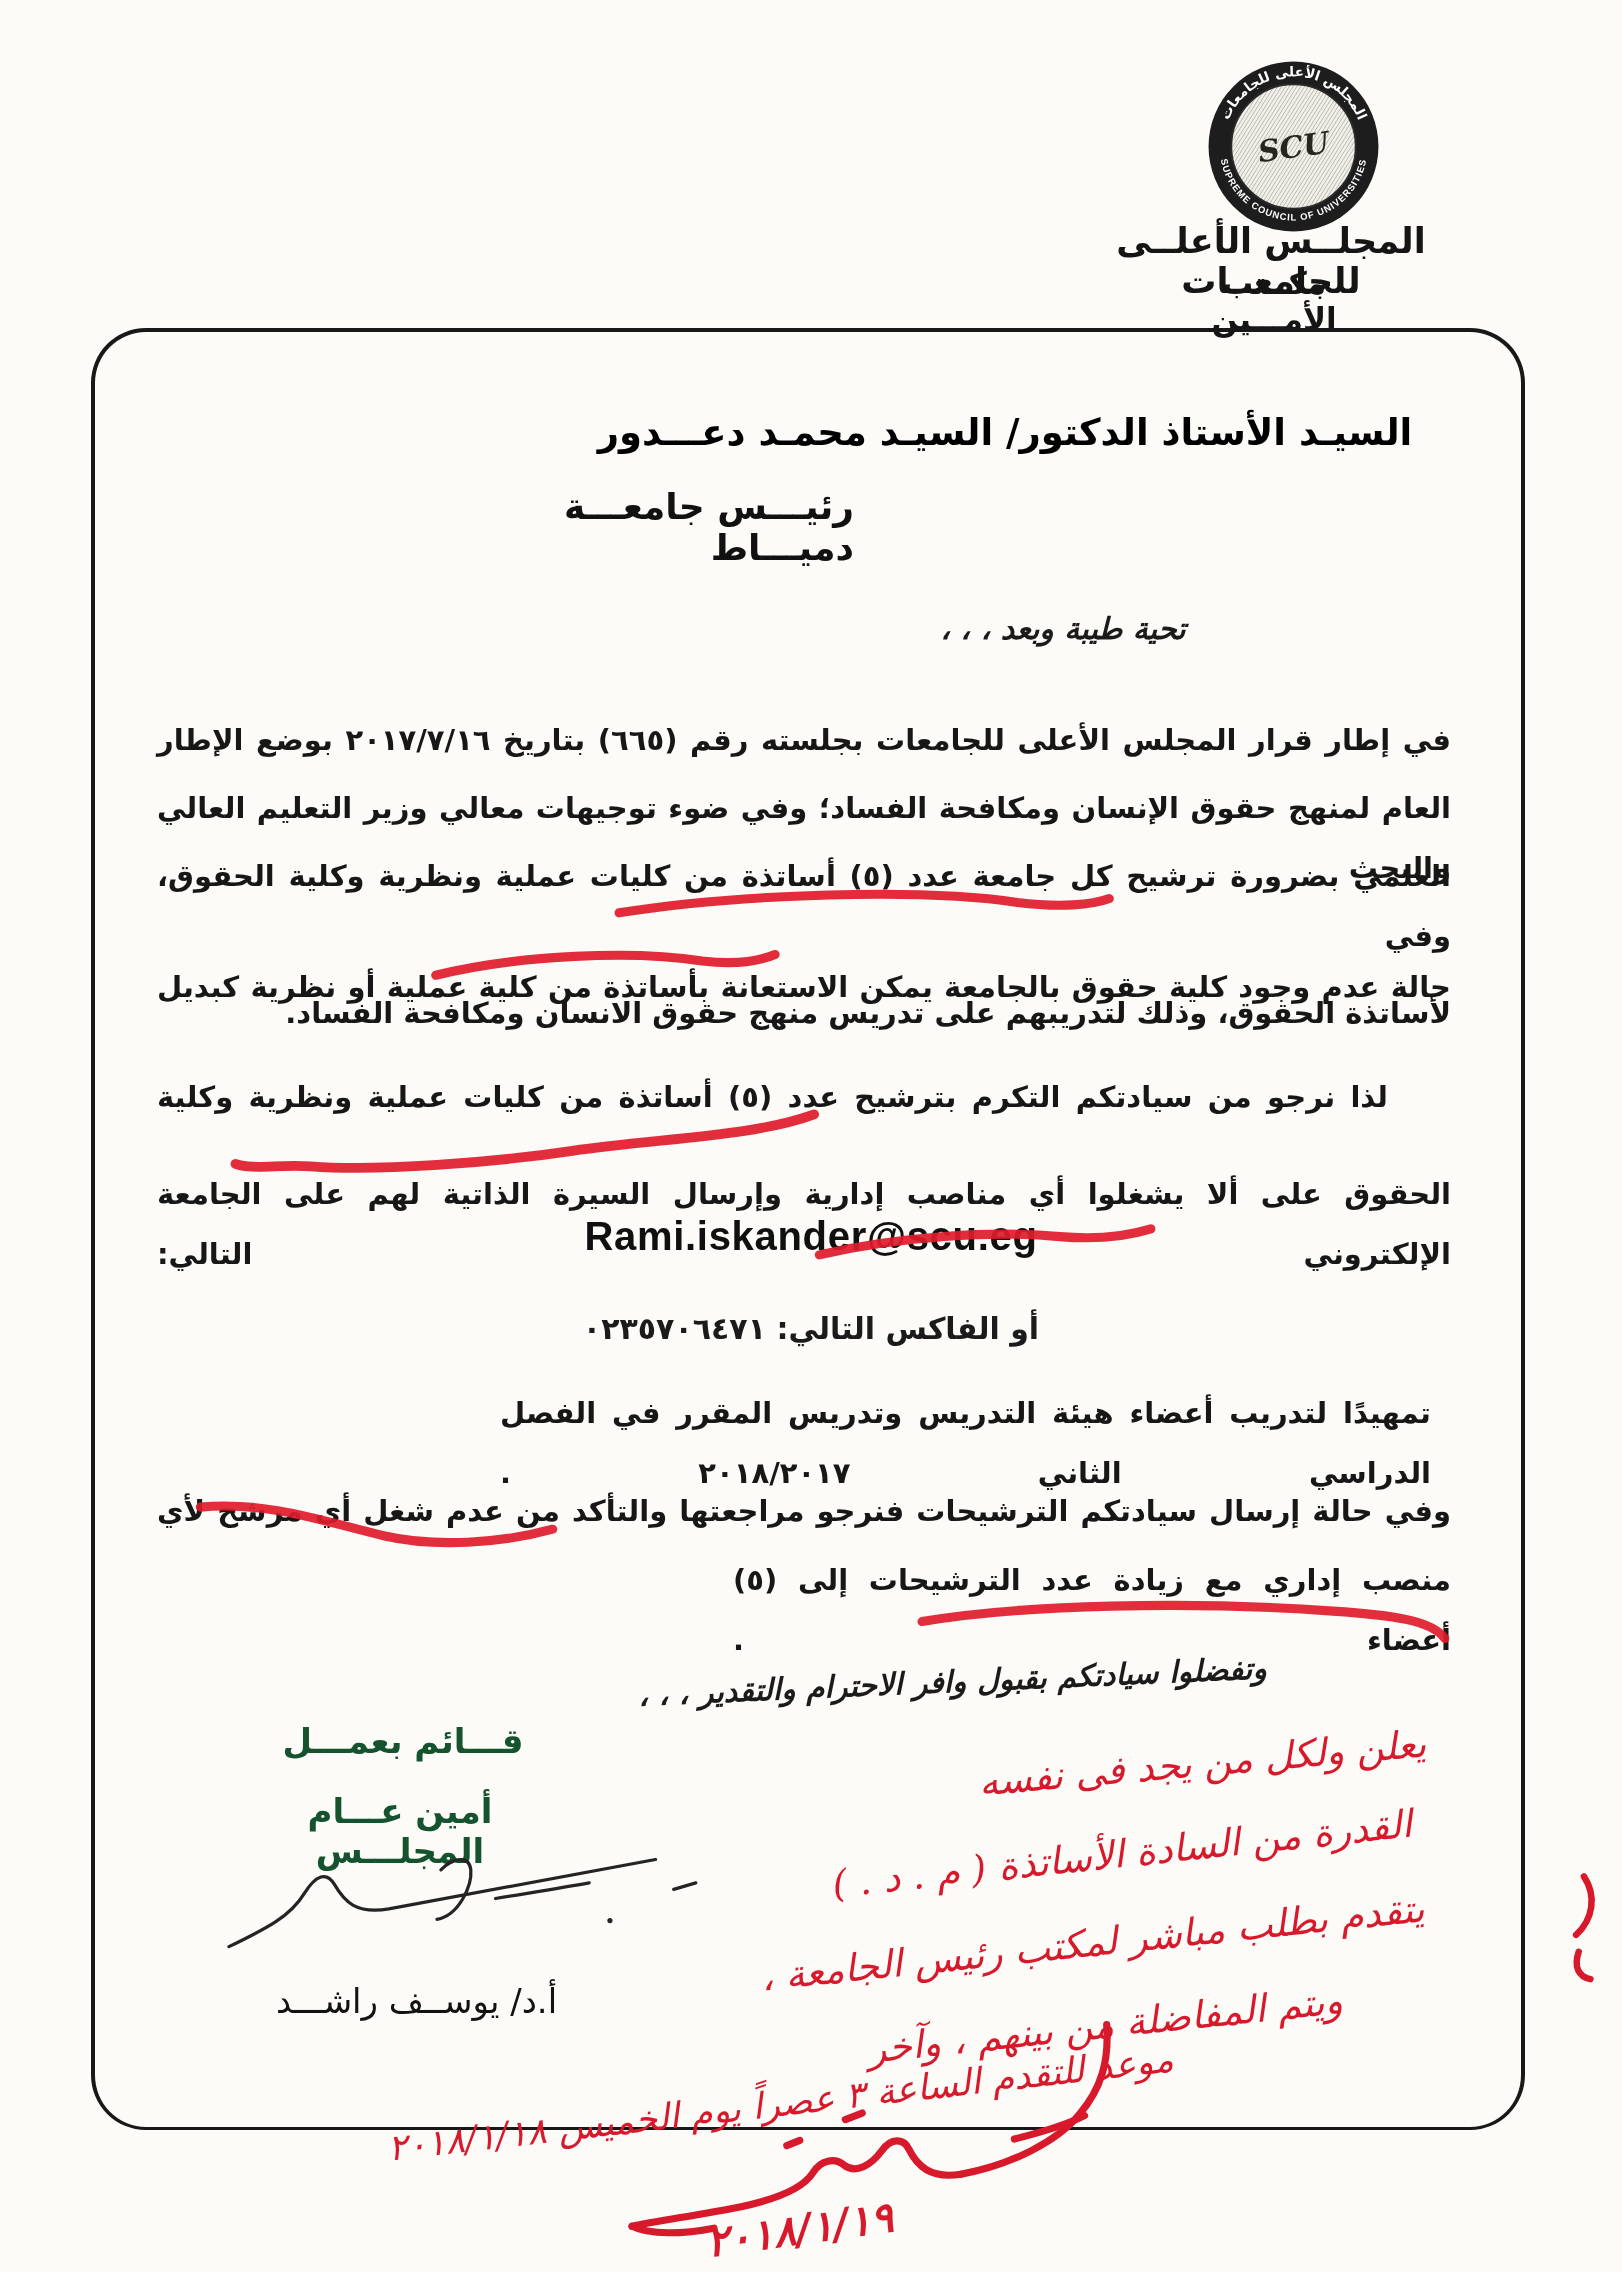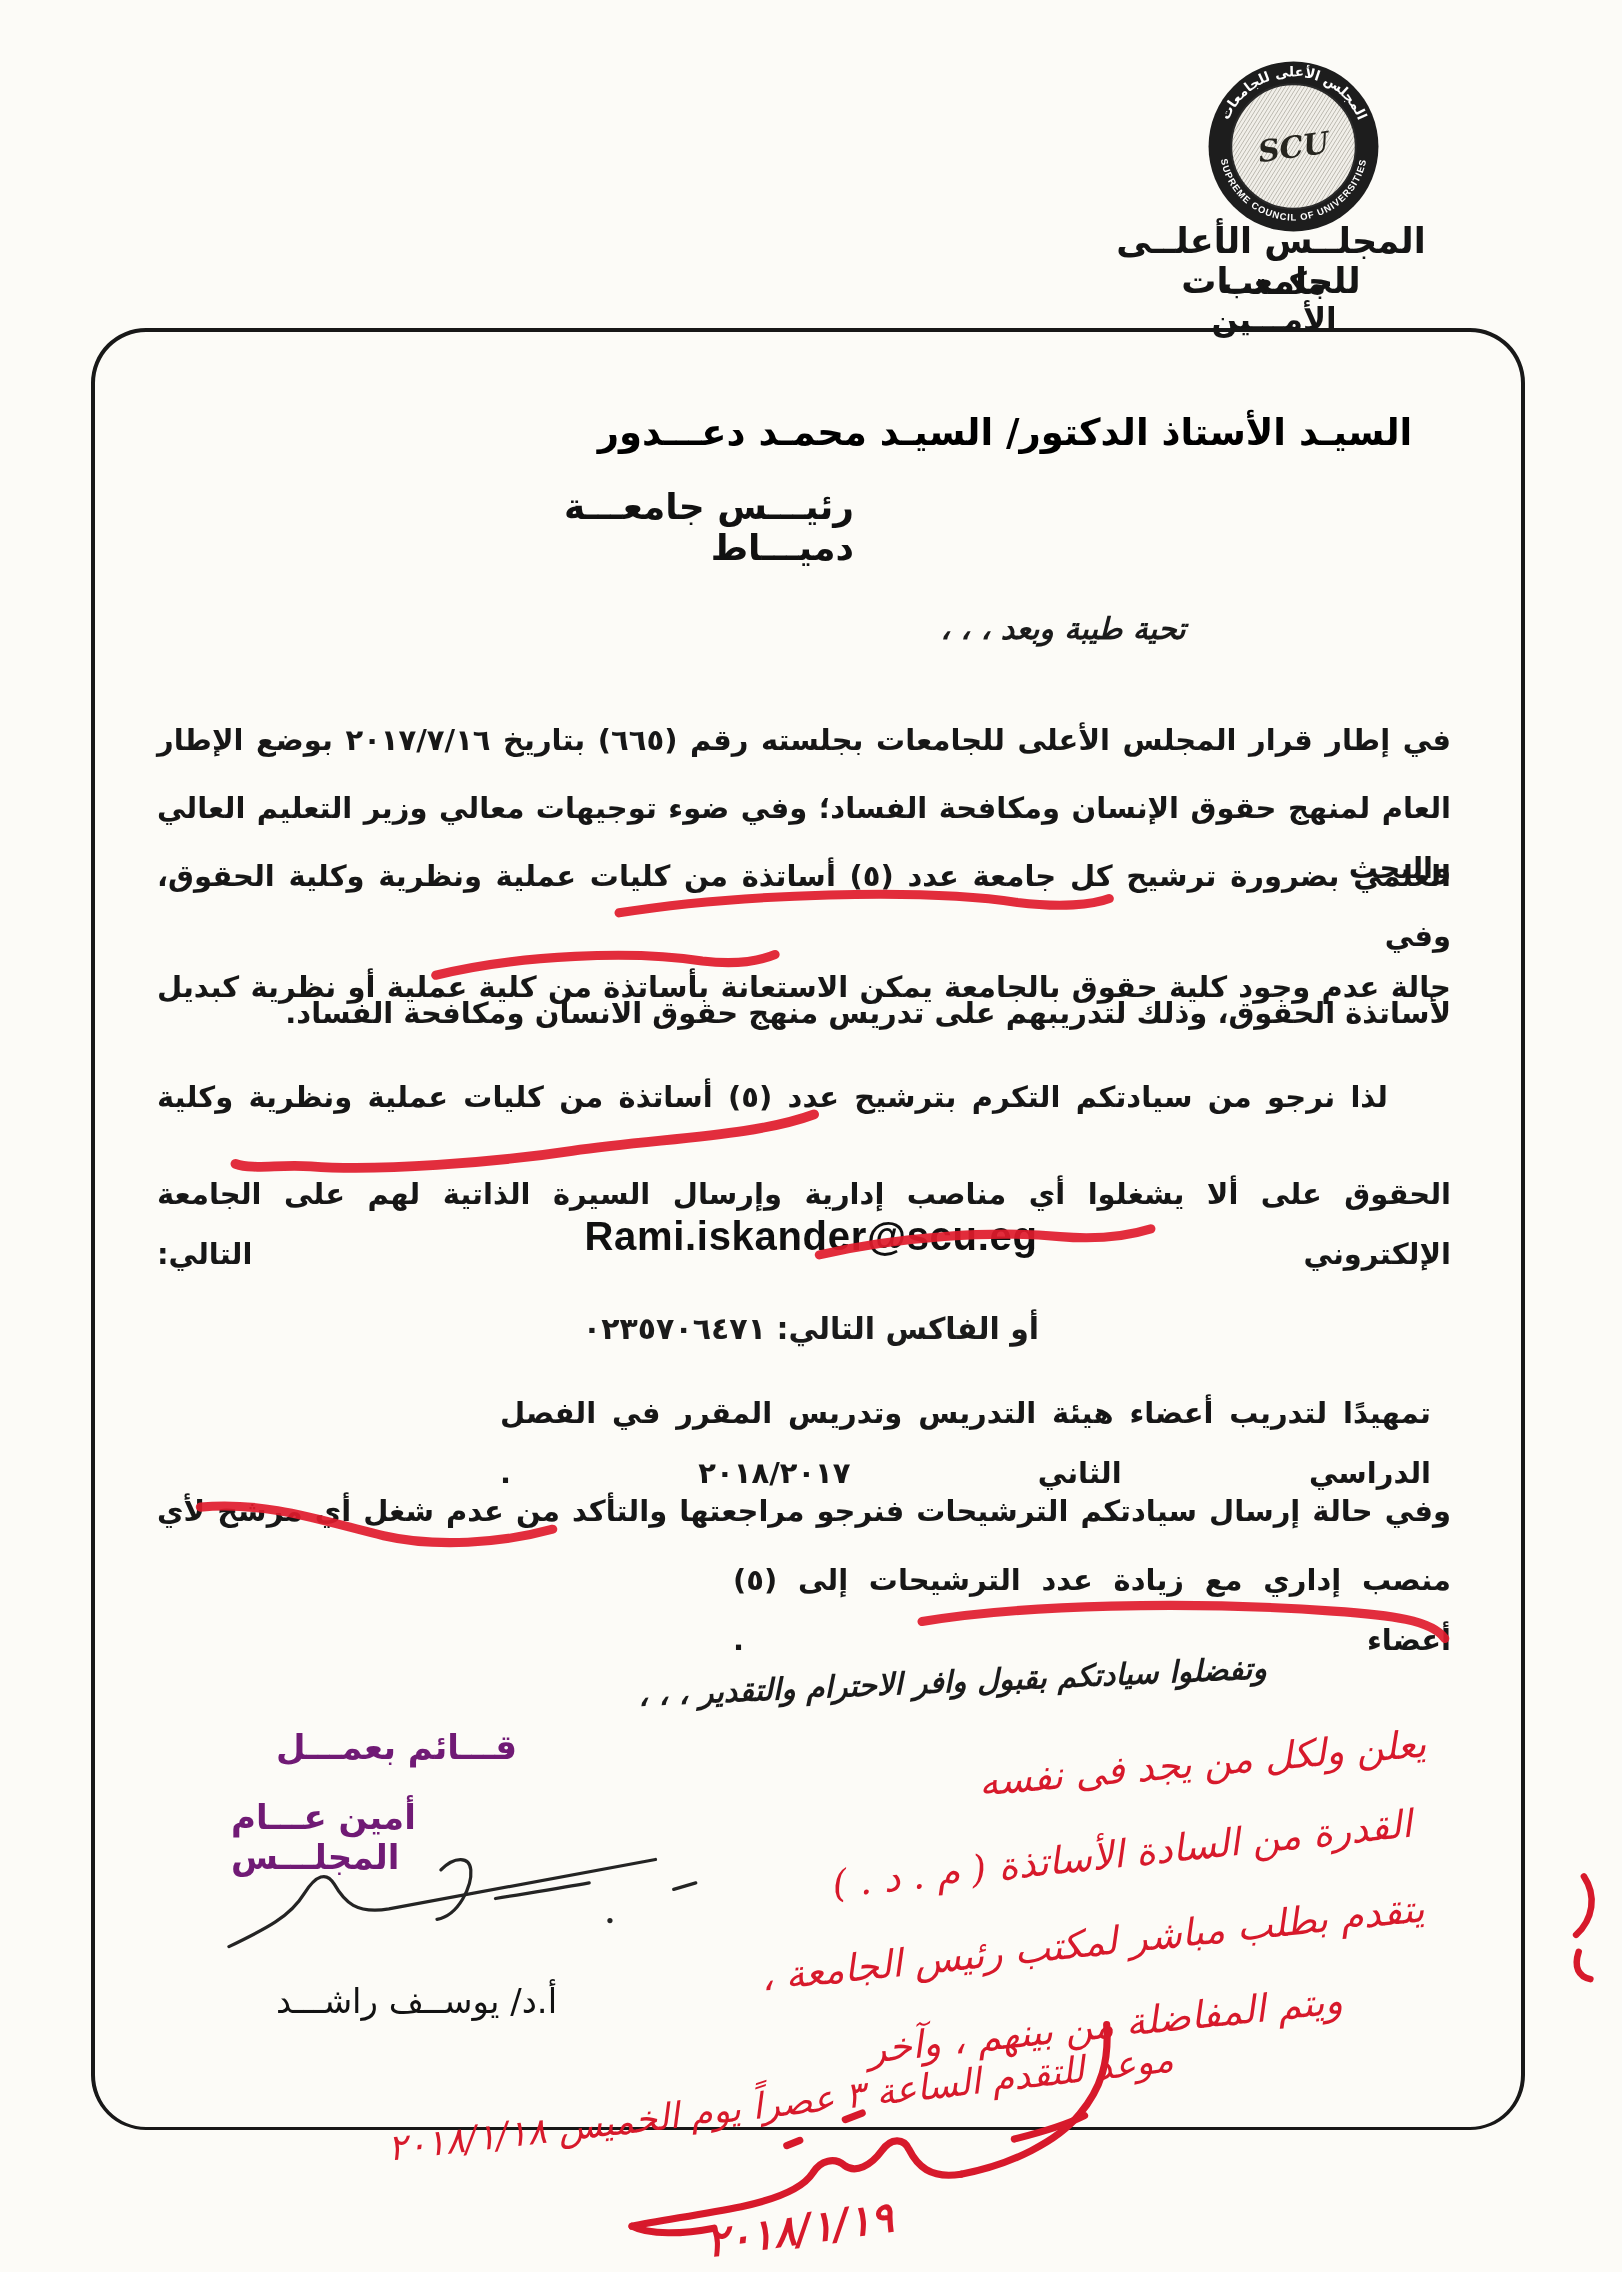--- a/index.html
+++ b/index.html
@@ -30,21 +30,21 @@
     text-align:justify;text-align-last:justify;color:#171717;
   }
   .body-line.last{text-align-last:right;}
   .email{font-family:"Liberation Sans","DejaVu Sans",sans-serif;font-size:40px;font-weight:600;text-align:center;letter-spacing:0.7px;color:#101010;}
   .fax{font-size:30px;font-weight:800;text-align:center;}
   .closing{
     font-size:30px;font-weight:700;font-style:italic;text-align:center;
     font-family:"DejaVu Serif","Liberation Serif",serif;
     transform:rotate(-2.5deg);transform-origin:center;
   }
-  .sig-title{font-size:34px;font-weight:800;text-align:left;color:#701a75;margin-top:6px;}
+  .sig-title{font-size:34px;font-weight:800;text-align:center;color:#14532d;}
   .sig-name{font-size:34px;font-weight:400;text-align:center;color:#121212;}
   
   .hw{
     color:#d7192b;font-size:38px;font-weight:500;text-align:center;
     font-family:"DejaVu Serif","Liberation Serif",serif;font-style:italic;
     transform-origin:center;white-space:nowrap;
   }
   .hw-date{color:#d7192b;font-size:42px;font-weight:600;text-align:center;
     font-family:"DejaVu Serif","Liberation Serif",serif;font-style:italic;
     transform-origin:center;}

